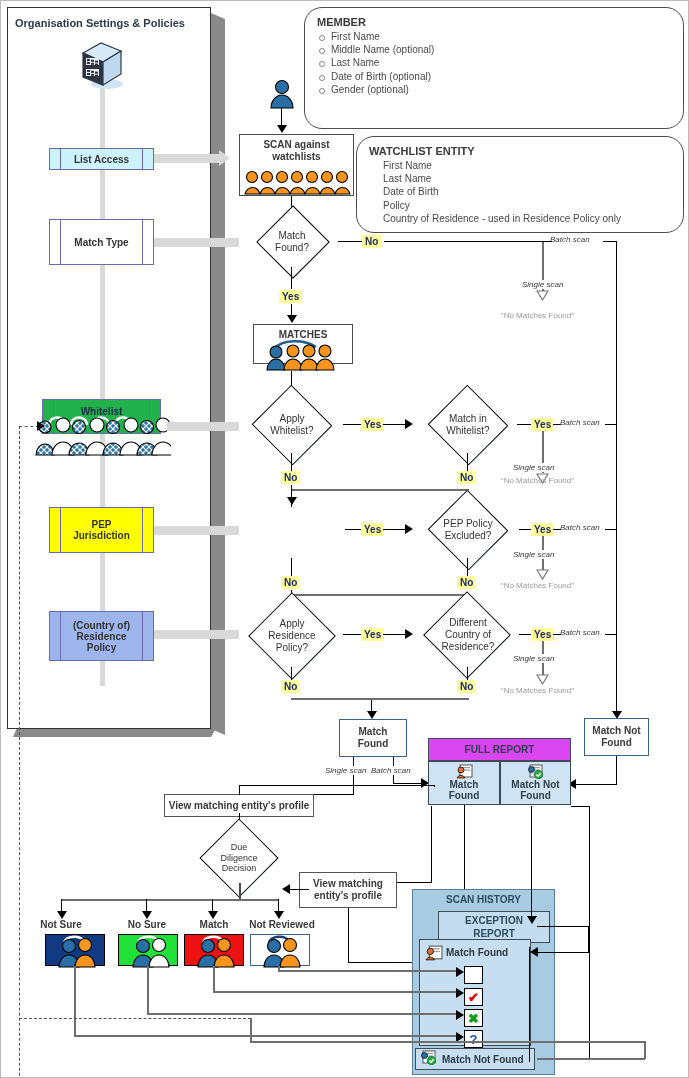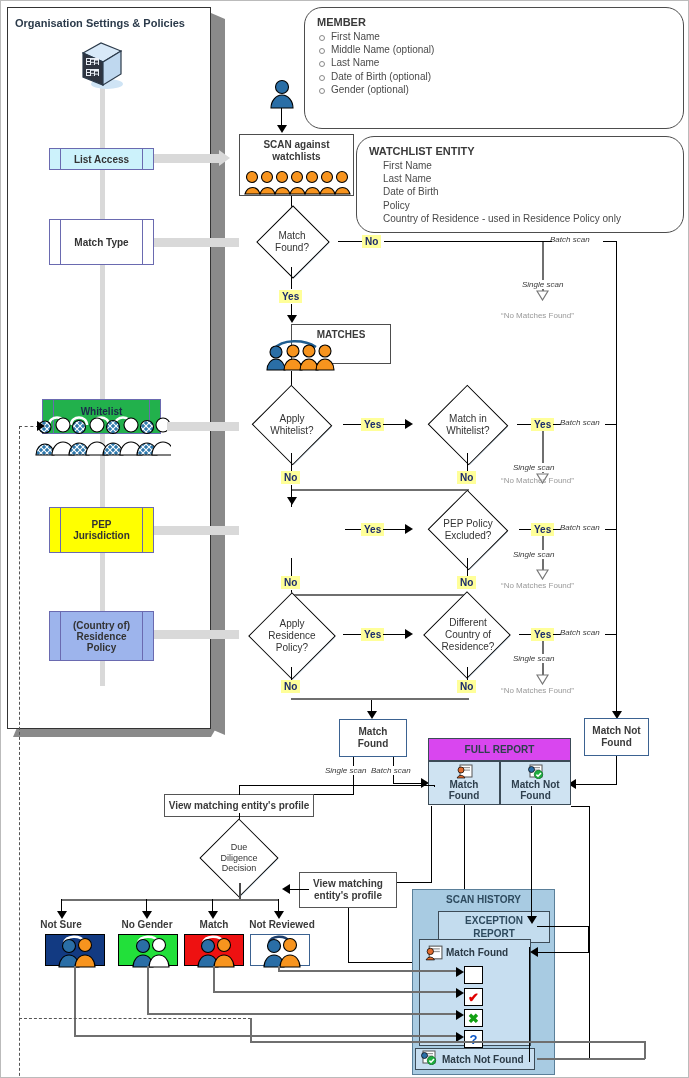--- a/index.html
+++ b/index.html
@@ -43,21 +43,21 @@
   .note li{font-size:10px;color:#4a4a4a;line-height:1.32;position:relative;padding-left:14px;}
   .note li.bullet:before{content:"";position:absolute;left:2px;top:5px;width:4px;height:4px;
       border:1px solid #8a8a8a;border-radius:50%;}
   #note-member{left:303px;top:6px;width:380px;height:122px;}
   #note-watch{left:355px;top:135px;width:328px;height:97px;}
 
   
   .procbox{border:1.4px solid #4d4d4d;background:#fff;text-align:center;}
   .procbox .hd{font-size:10px;font-weight:bold;color:#3a3a3a;padding-top:4px;line-height:1.15;}
   #scanbox{left:238px;top:133px;width:115px;height:62px;}
-  #matchesbox{left:252px;top:323px;width:100px;height:40px;margin-left:38px;}
+  #matchesbox{left:252px;top:323px;width:100px;height:40px;}
 
   
   .dia{position:absolute;}
   .dia .shape{position:absolute;inset:0;background:#fff;border:1.3px solid #000;
      transform:rotate(45deg);}
   .dia .shadow{position:absolute;inset:0;background:#cfe2f3;transform:rotate(45deg);
      left:3px;top:3px;}
   .diawrap{position:absolute;}
   .bluebox{border:1.3px solid #3b6291;background:#fff;text-align:center;font-size:10px;
            font-weight:bold;color:#3a3a3a;display:flex;align-items:center;justify-content:center;
@@ -590,21 +590,21 @@
   <svg class="abs" style="left:53px;top:931px;width:44px;height:36px;" viewBox="0 0 44 36">
     <path d="M10,11 C12,3 26,3 30,9" fill="none" stroke="#fff" stroke-width="2.4"></path>
     <g stroke="#000" stroke-width="1.1">
       <circle cx="15" cy="14" r="6.5" fill="#2a6ea6"></circle>
         <path d="M5,35 a10,12 0 0 1 20,0 z" fill="#2a6ea6"></path>
       <circle cx="31" cy="13" r="6.5" fill="#f7941e"></circle>
         <path d="M21,35 a10,12 0 0 1 20,0 z" fill="#f7941e"></path>
     </g>
   </svg>
 
-  <div class="abs outlbl" style="left:110px;top:918px;">No Gender</div>
+  <div class="abs outlbl" style="left:110px;top:918px;">No Sure</div>
   <div class="abs outbox" style="left:117px;top:933px;width:60px;height:32px;background:#22e03a;"></div>
   <svg class="abs" style="left:127px;top:931px;width:44px;height:36px;" viewBox="0 0 44 36">
     <path d="M10,11 C12,3 26,3 30,9" fill="none" stroke="#fff" stroke-width="2.4"></path>
     <g stroke="#000" stroke-width="1.1">
       <circle cx="15" cy="14" r="6.5" fill="#2a6ea6"></circle>
         <path d="M5,35 a10,12 0 0 1 20,0 z" fill="#2a6ea6"></path>
       <circle cx="31" cy="13" r="6.5" fill="#fff"></circle>
         <path d="M21,35 a10,12 0 0 1 20,0 z" fill="#fff"></path>
     </g>
   </svg>

